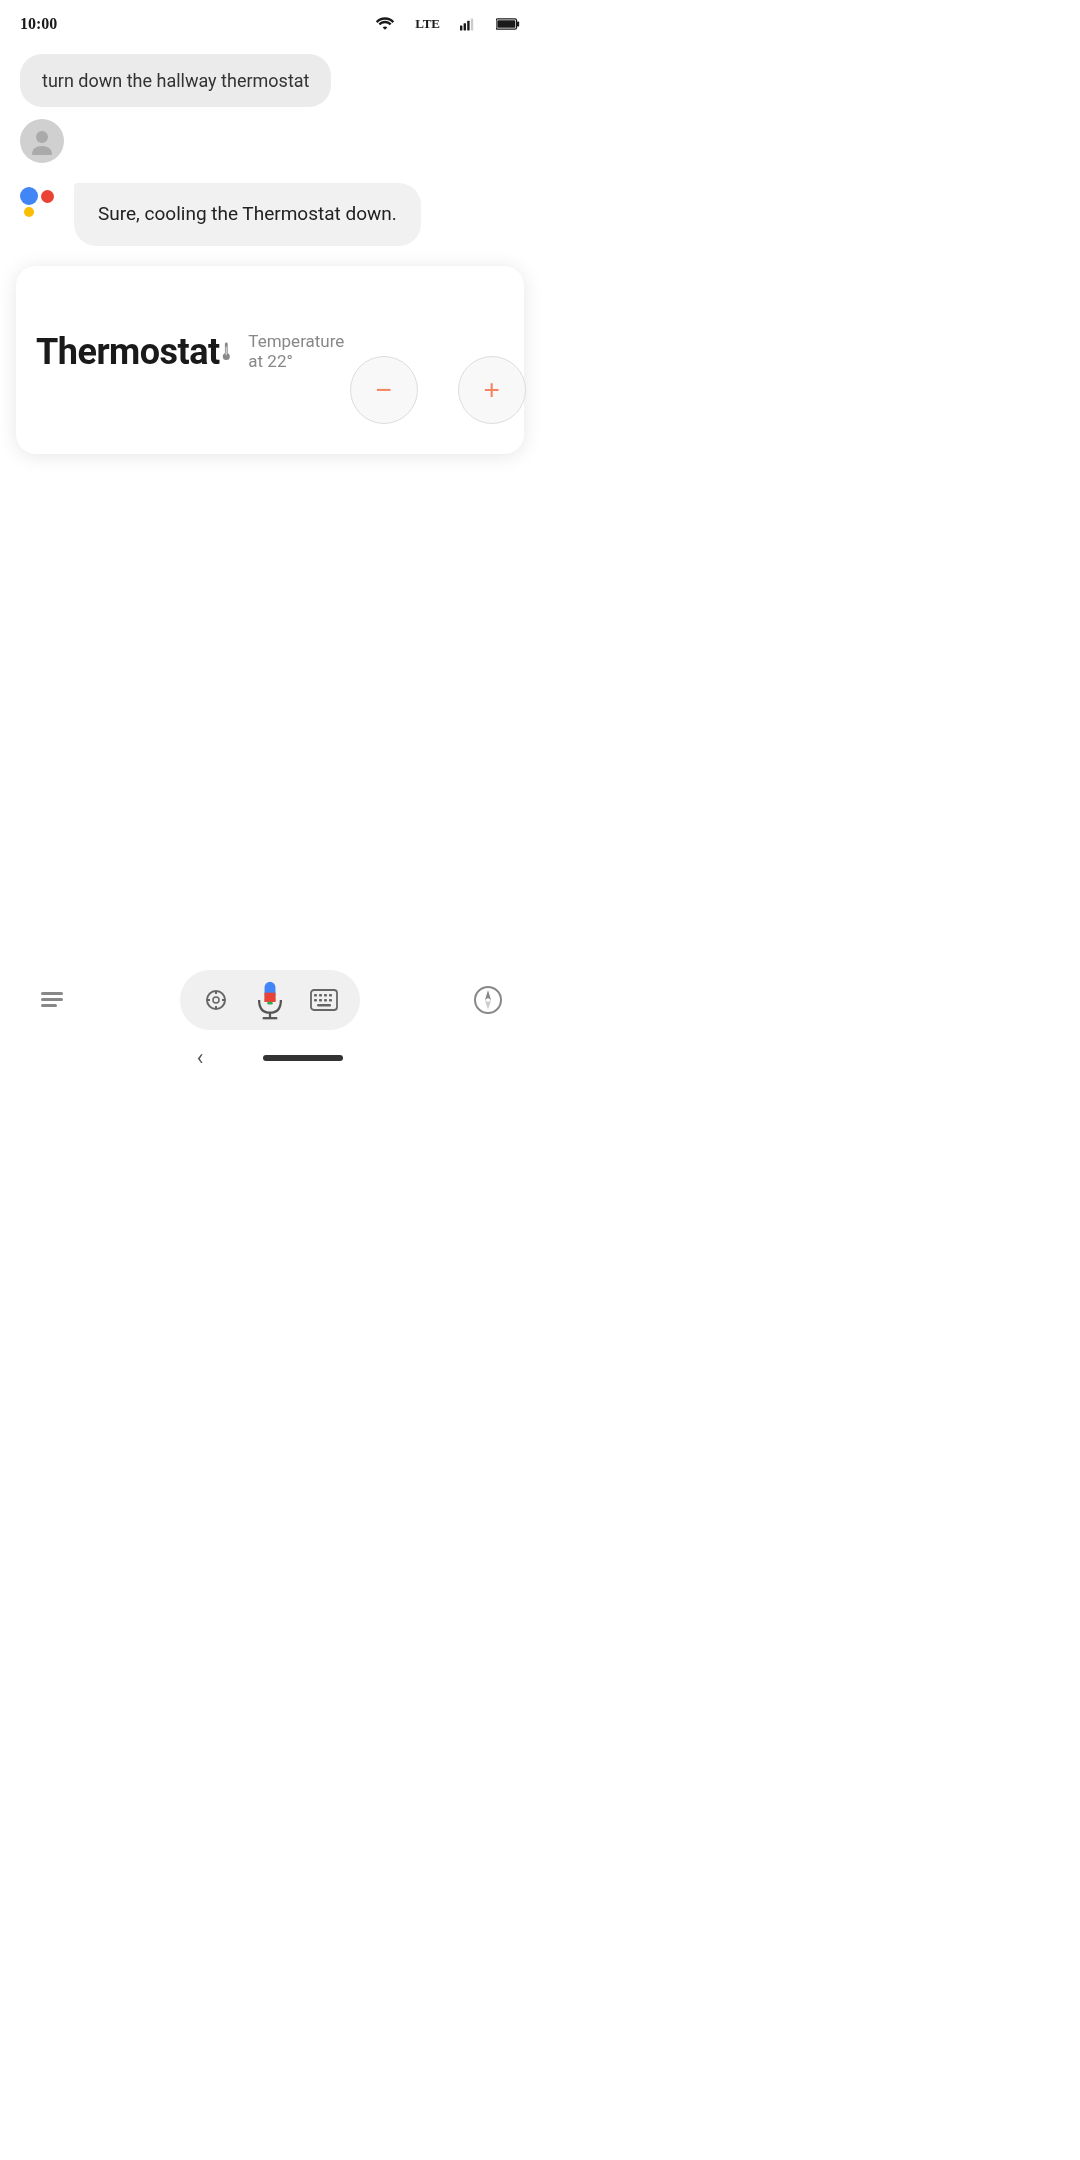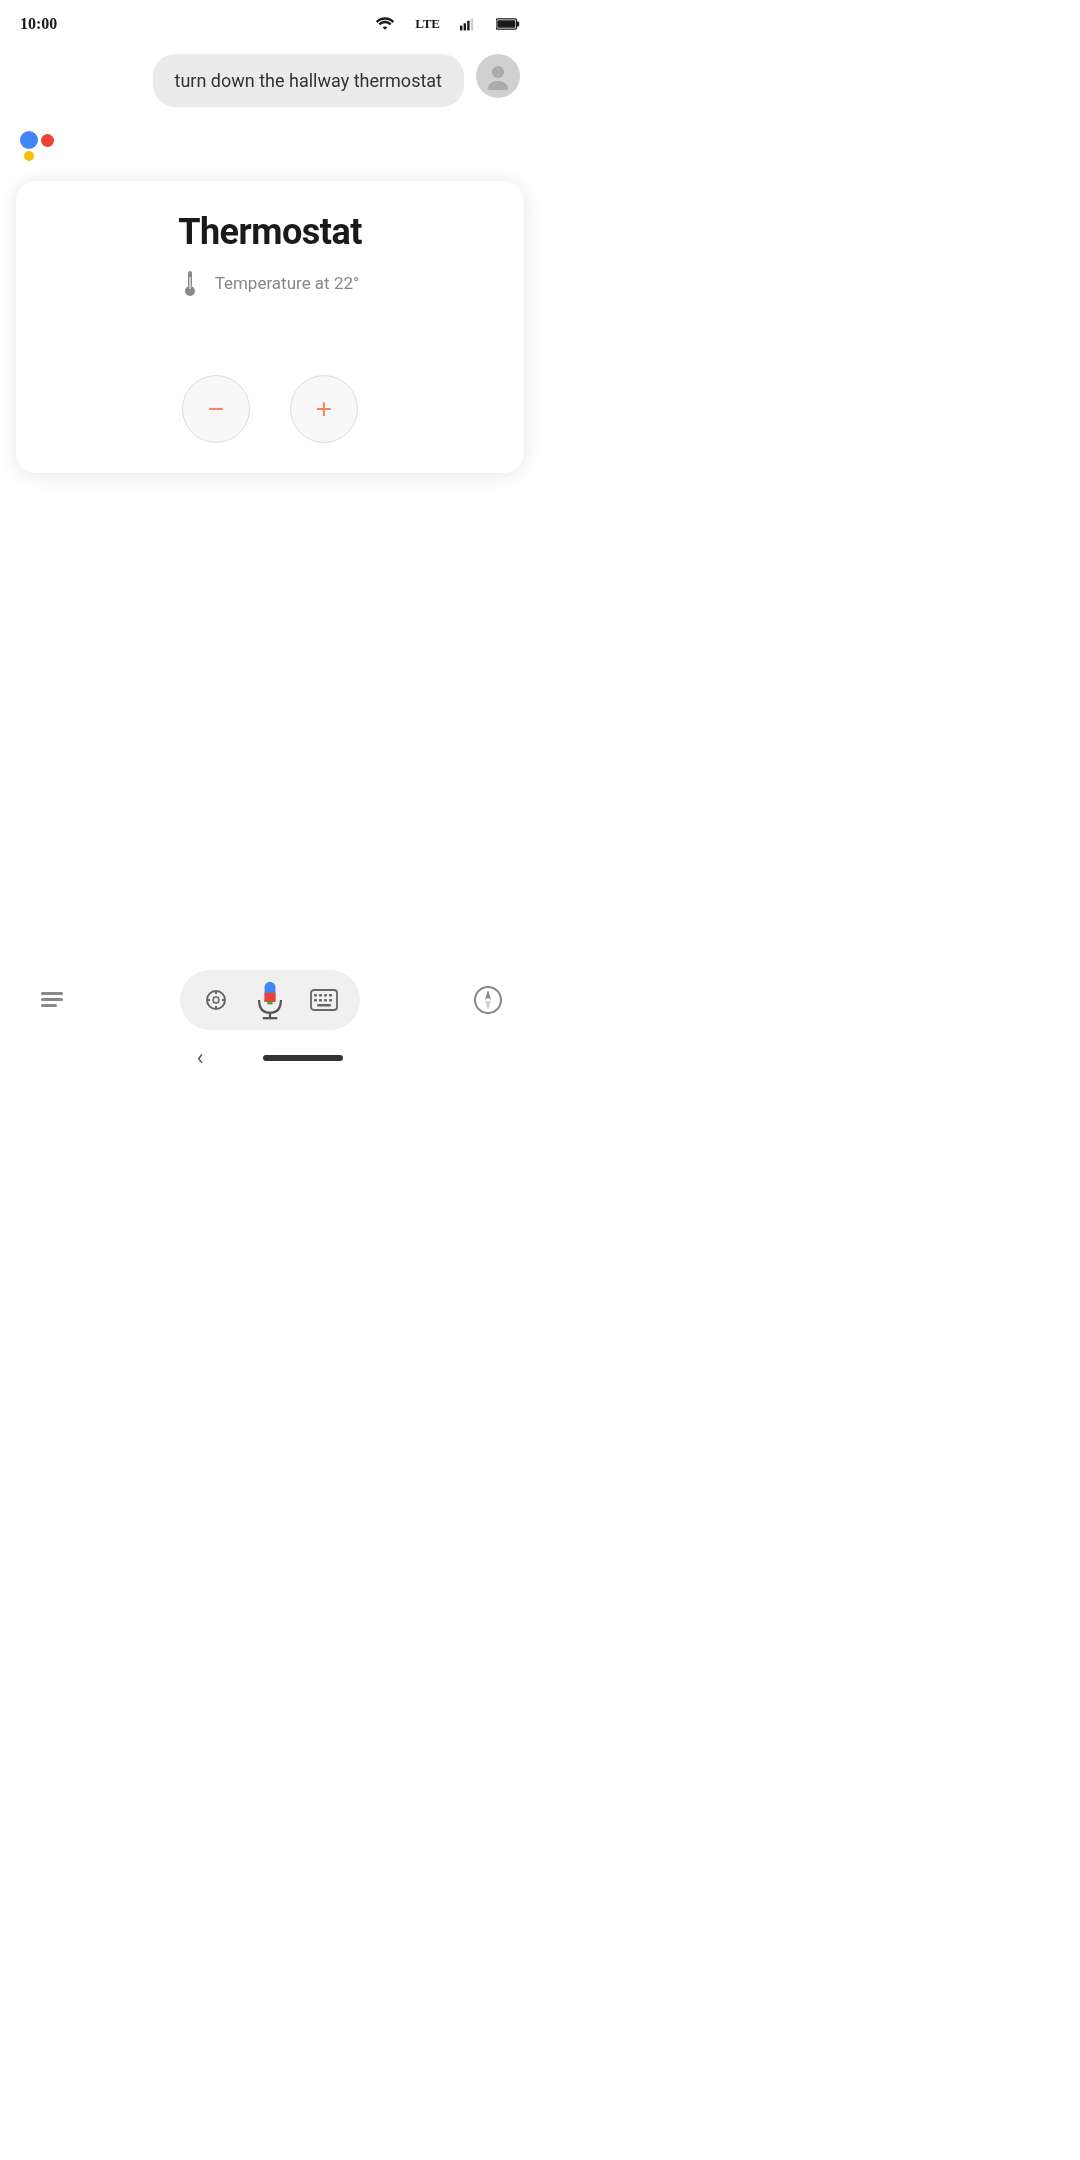--- a/index.html
+++ b/index.html
@@ -49,20 +49,21 @@
       flex-direction: column;
       gap: 20px;
     }
 
     
     .user-message-row {
       display: flex;
       justify-content: flex-end;
       align-items: flex-start;
       gap: 12px;
+      flex-direction: column;
     }
 
     .user-bubble {
       background: #ebebeb;
       border-radius: 22px;
       padding: 14px 22px;
       max-width: 380px;
     }
 
     .user-bubble-text {
@@ -128,21 +129,21 @@
     }
 
     
     .thermostat-card {
       margin: 10px 16px 0 16px;
       background: #fff;
       border-radius: 20px;
       box-shadow: 0 2px 20px rgba(0,0,0,0.10);
       padding: 30px 20px 30px 20px;
       display: flex;
-      flex-direction: column;
+      flex-direction: row;
       align-items: center;
     }
 
     .thermostat-title {
       font-size: 36px;
       font-weight: 700;
       color: #1a1a1a;
       margin-bottom: 16px;
       letter-spacing: -0.5px;
     }
@@ -318,20 +319,23 @@
     </div>
   </div>
 
   <div class="assistant-message-row">
     <div class="google-dots">
       <div class="dots-top">
         <div class="dot dot-blue"></div>
         <div class="dot dot-red"></div>
       </div>
       <div class="dot dot-yellow" style="margin-left:4px; margin-top:2px;"></div>
+    </div>
+    <div class="assistant-bubble">
+      <span class="assistant-bubble-text">Sure, cooling the Thermostat down.</span>
     </div>
   </div>
 
 </div>
 
 <div class="thermostat-card">
 
   <span class="thermostat-title">Thermostat</span>
 
   <div class="temp-label-row">

